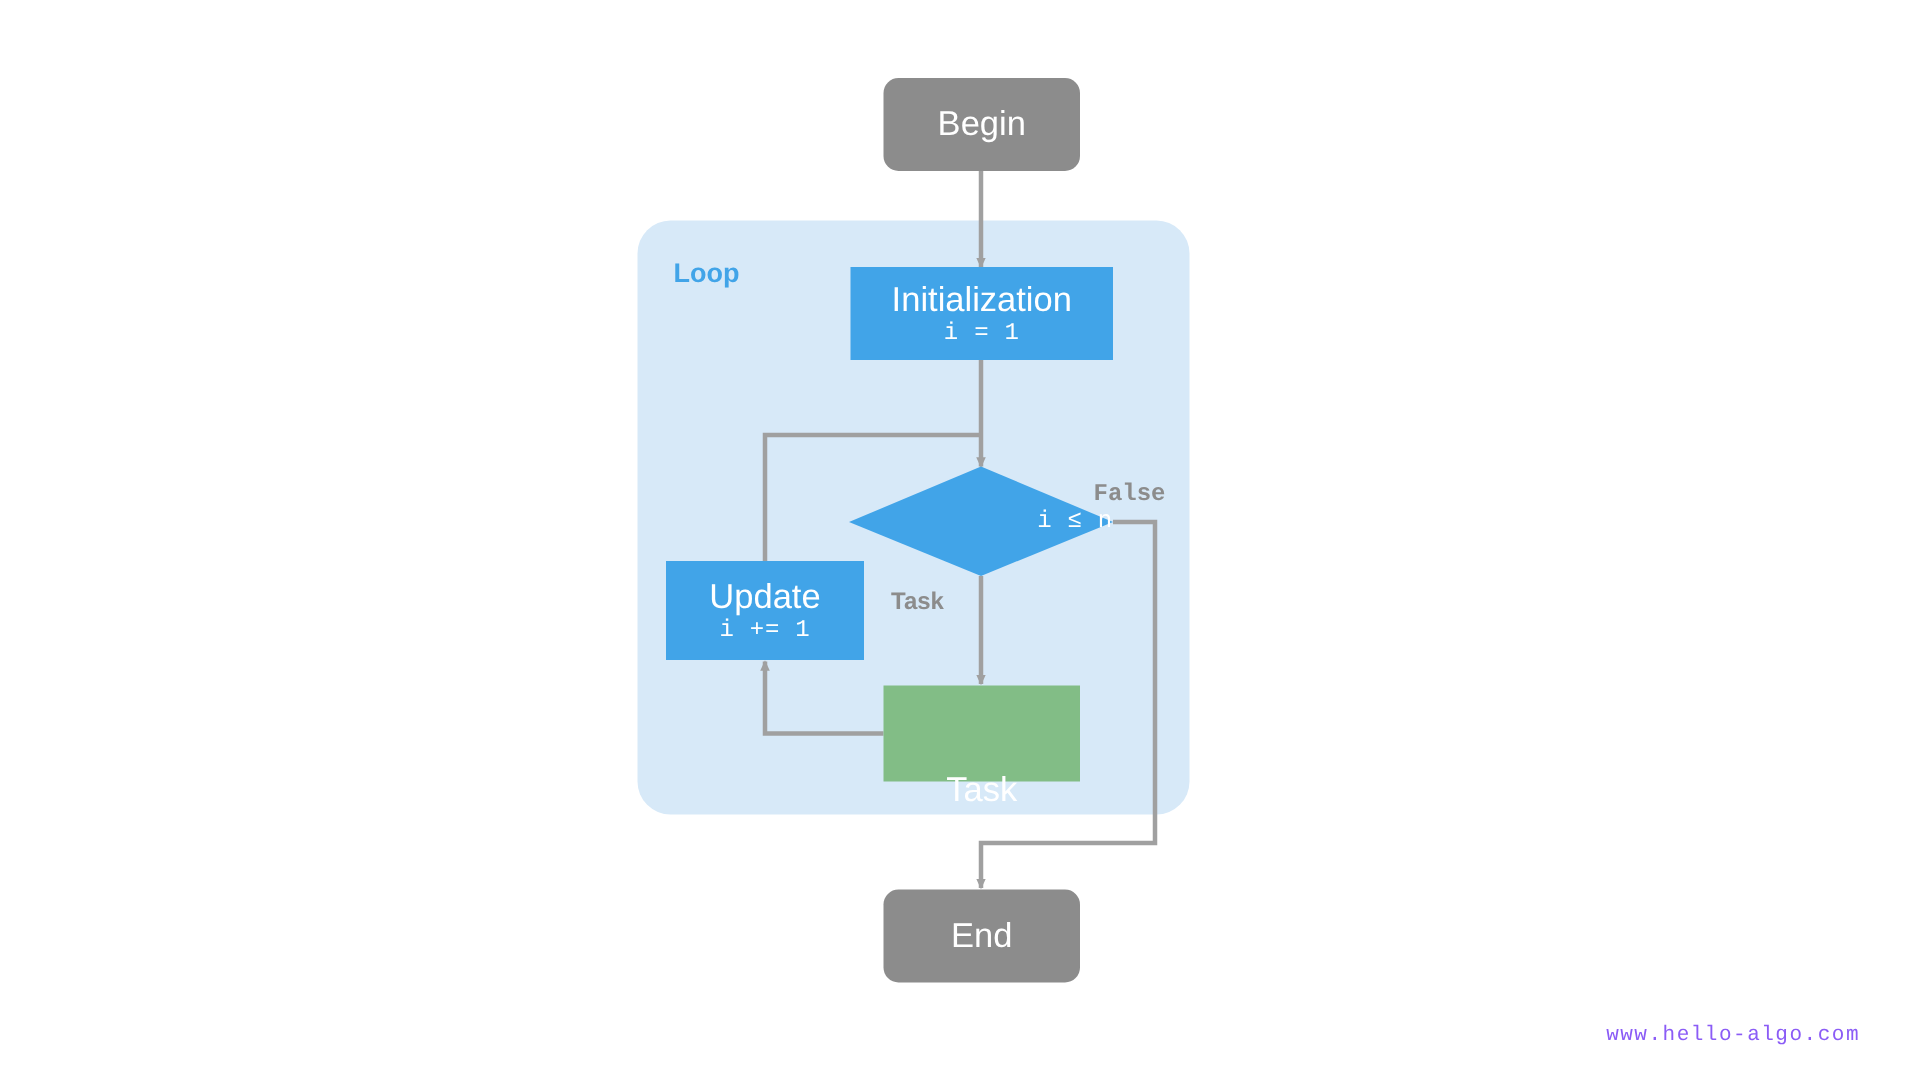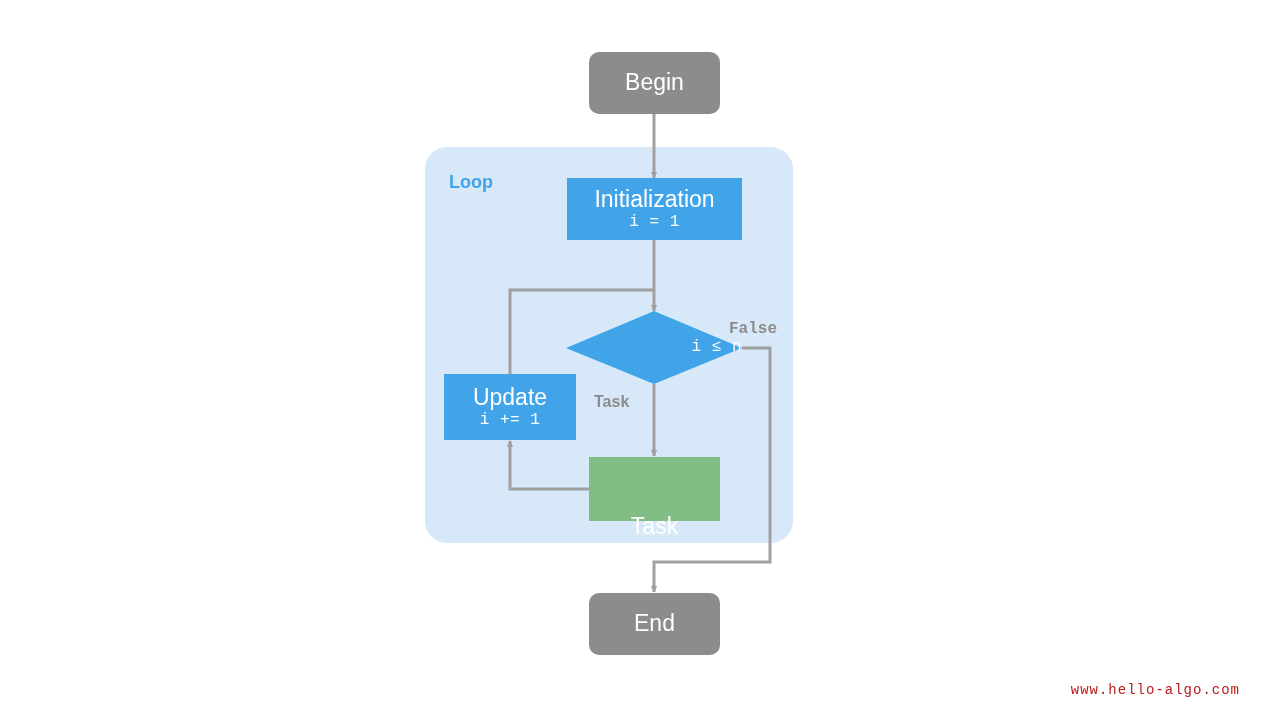--- a/index.html
+++ b/index.html
@@ -53,21 +53,21 @@
     font-size: 18px;
     font-weight: bold;
     color: #41a4e8;
   }
   .watermark {
     position: absolute;
     right: 40px;
     bottom: 22px;
     font-family: "Liberation Mono", monospace;
     font-size: 14px;
-    color: #b91c1c;
+    color: #8b5cf6;
     letter-spacing: 1px;
   }
 </style>
 </head>
 <body>
 
 <svg id="canvas" viewBox="0 0 1280 720">
   <defs>
     <marker id="arrowhead" markerWidth="10" markerHeight="10" refX="6.2" refY="3.2" orient="auto" markerUnits="userSpaceOnUse">
       <path d="M0,0 L7,3.2 L0,6.4 Z" fill="#a0a0a0"></path>

